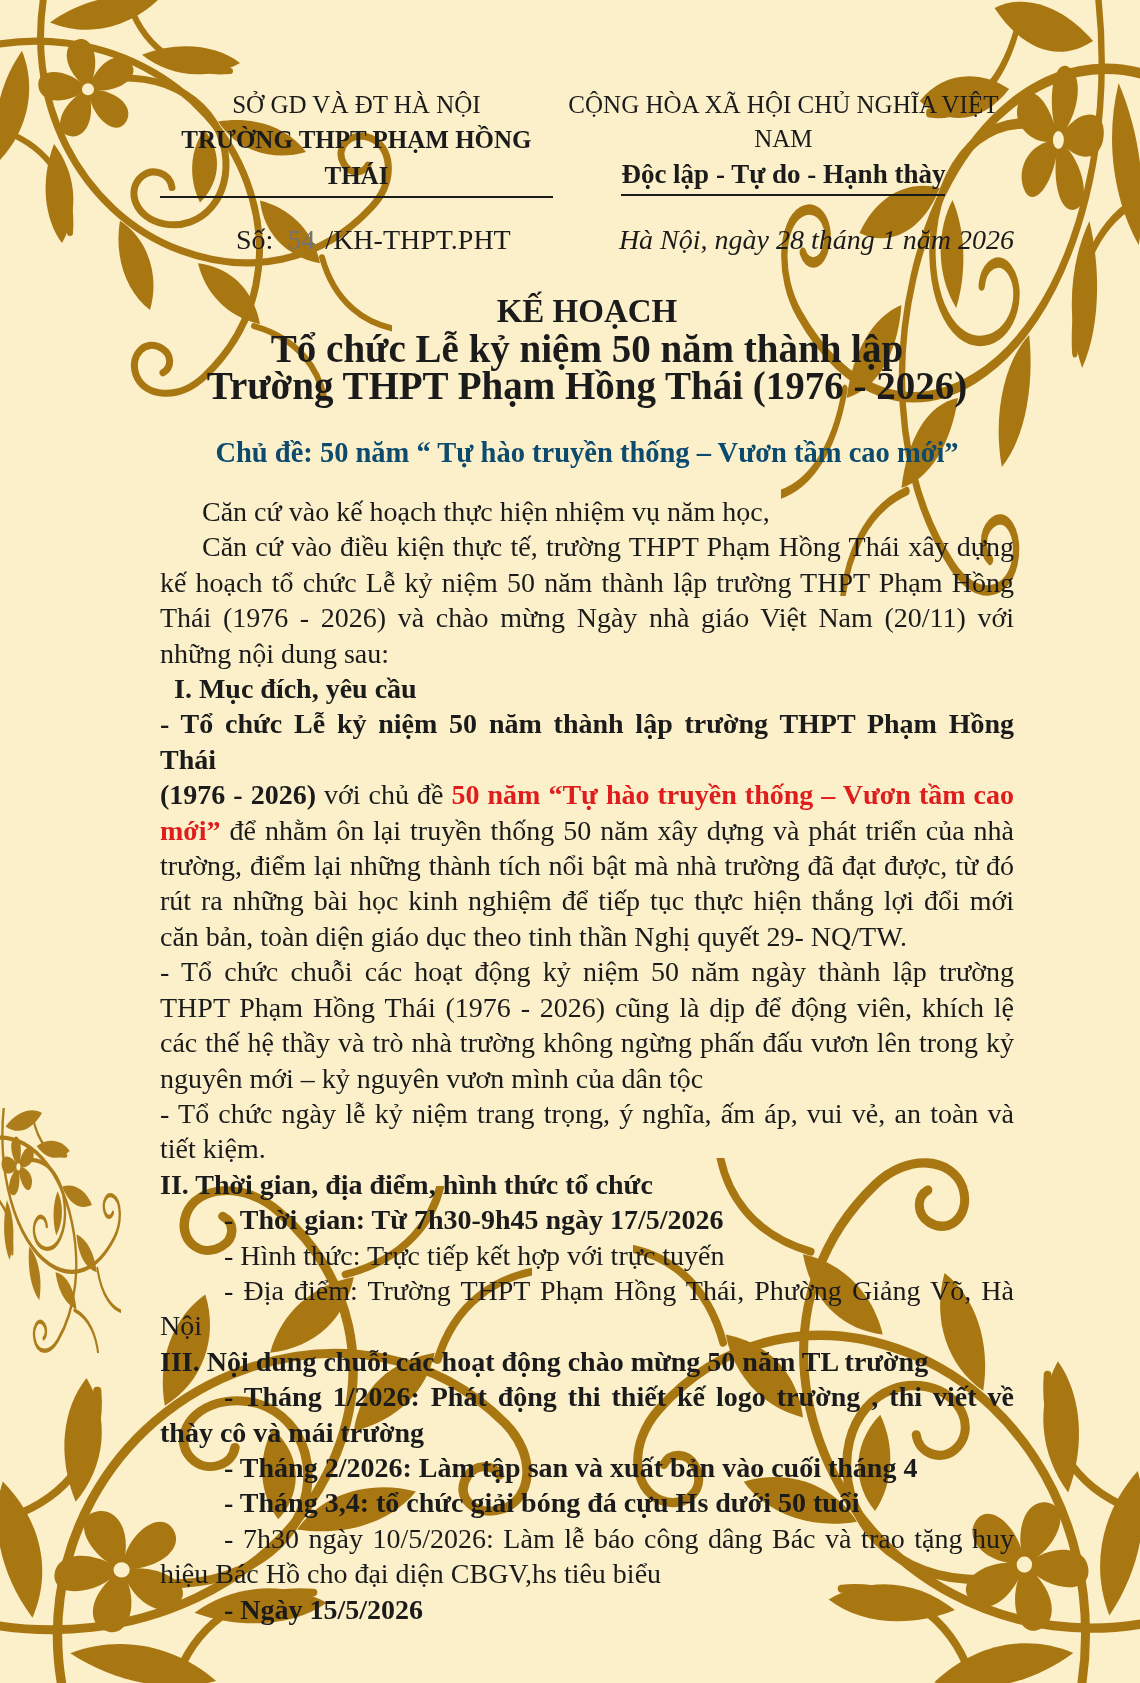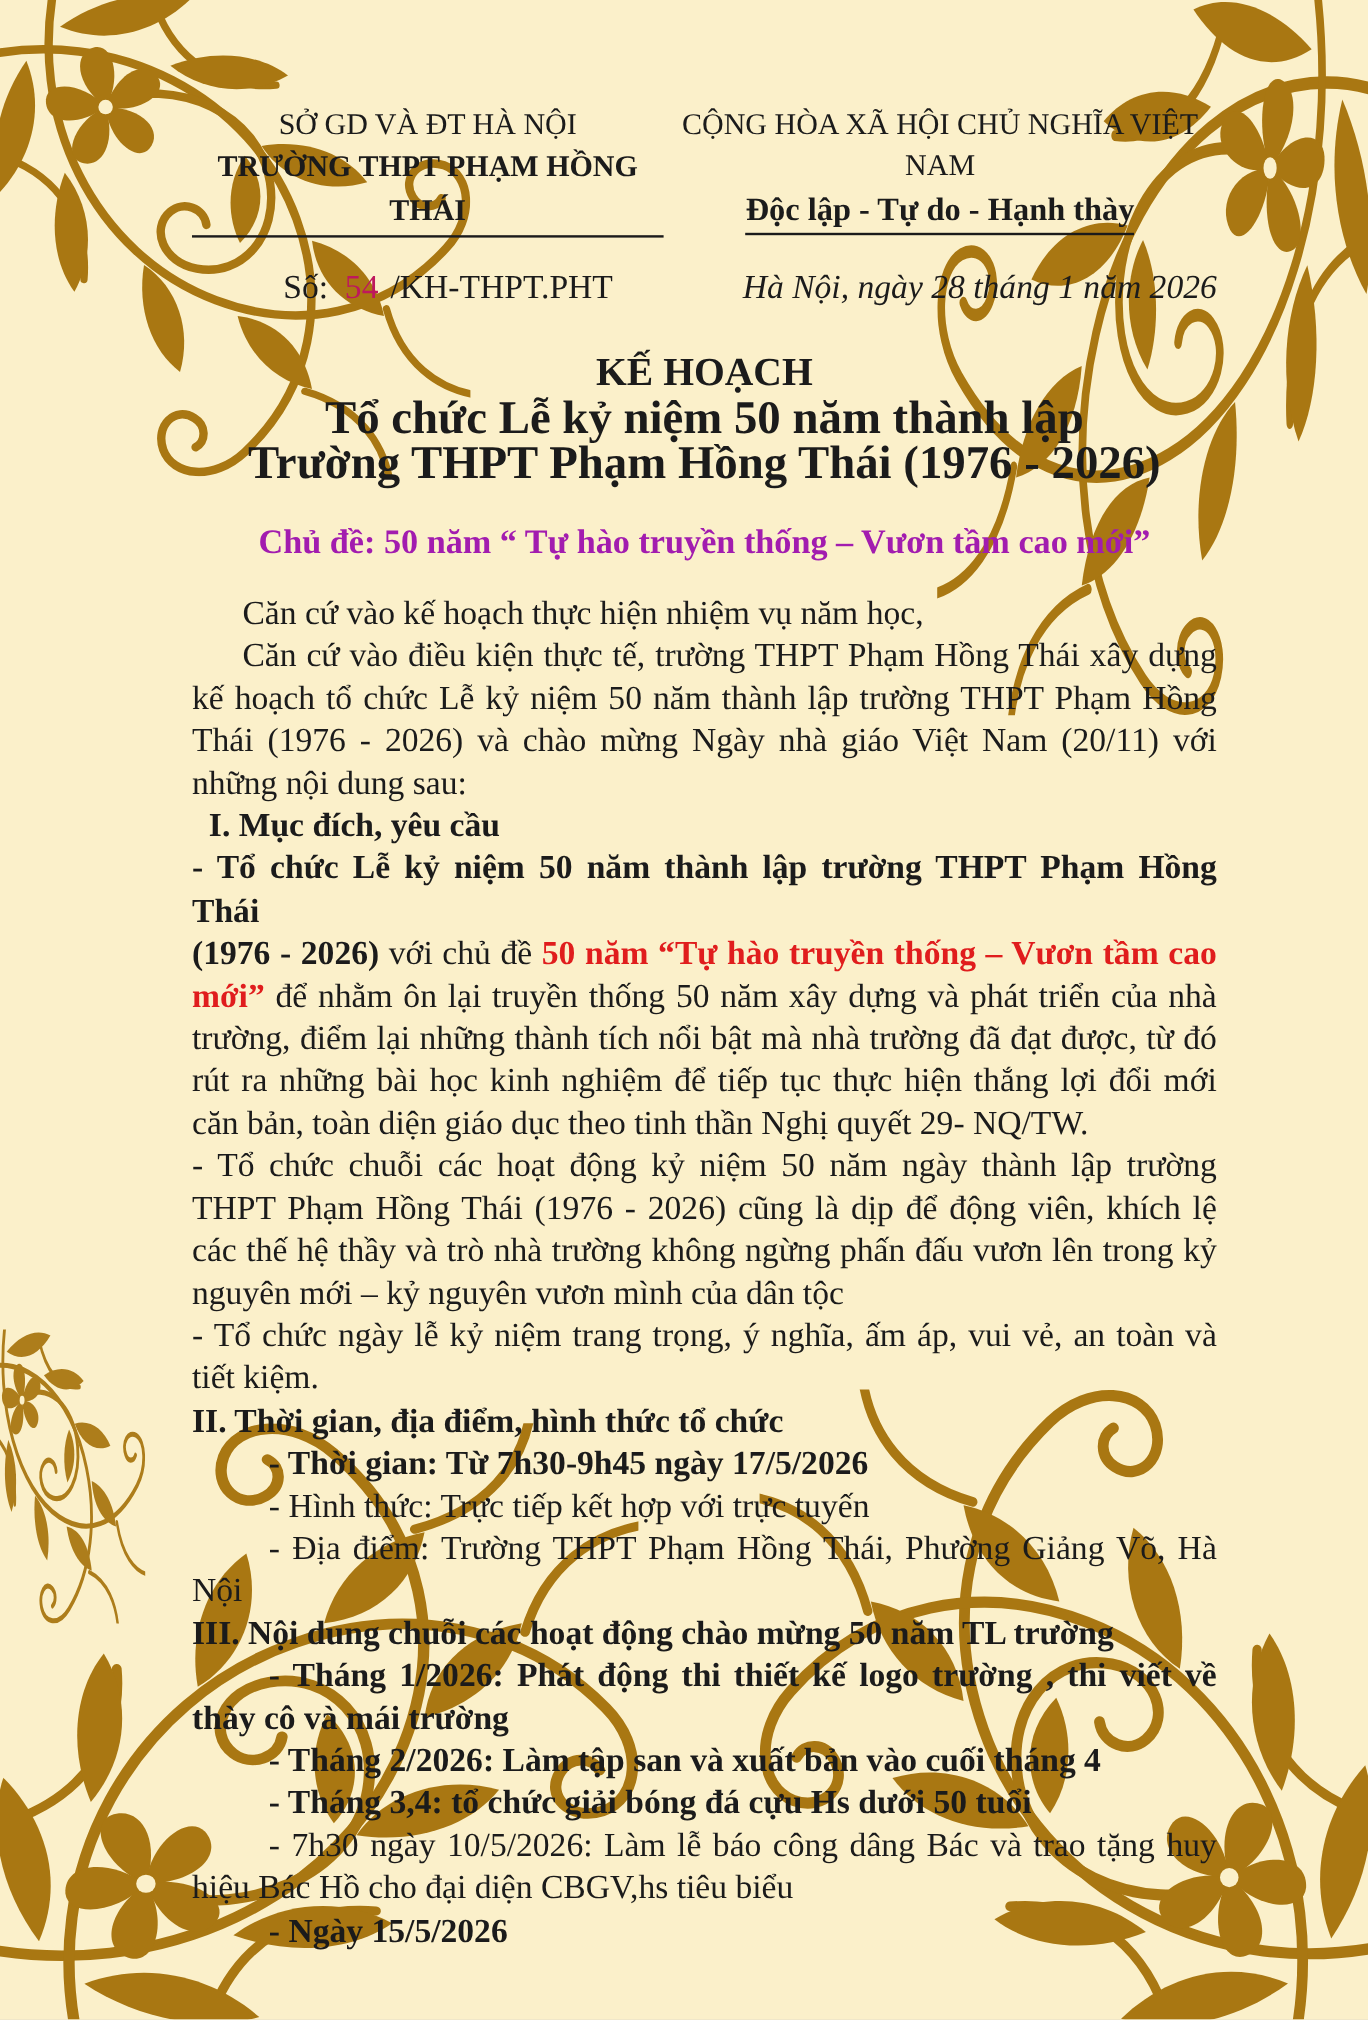--- a/index.html
+++ b/index.html
@@ -25,28 +25,28 @@
   .header{display:flex;}
   .header-left{width:46%;text-align:center;}
   .header-right{width:54%;text-align:center;}
   .org-top{font-size:25px;line-height:34px;}
   .org-name{font-size:25px;line-height:36px;font-weight:bold;}
   .nation{font-size:25px;line-height:34px;font-weight:normal;}
   .motto{font-size:27px;line-height:36px;font-weight:bold;}
   .underlined{display:inline-block;border-bottom:2.5px solid #1b1b1b;padding-bottom:2px;}
   .meta-row{display:flex;justify-content:space-between;margin-top:26px;font-size:28px;}
   .doc-number{margin-left:76px;}
-  .doc-number .num{color:#be185d;margin:0 10px 0 14px;}
+  .doc-number .num{color:#737373;margin:0 10px 0 14px;}
   .place-date{font-style:italic;}
   .title-block{text-align:center;margin-top:36px;font-weight:bold;}
   .title-1{font-size:33px;line-height:38px;}
   .title-2,.title-3{font-size:39px;line-height:37px;}
   .theme-line{
     text-align:center;margin-top:33px;
-    color:#a21caf;font-weight:bold;font-size:28.5px;
+    color:#0c4a6e;font-weight:bold;font-size:28.5px;
   }
   .body{margin-top:25px;font-size:28px;line-height:35.4px;}
   .body p{margin:0;text-align:justify;}
   .ind1{text-indent:42px;}
   .ind2{text-indent:64px;}
   .ind-sm{text-indent:14px;}
   .bold{font-weight:bold;}
   .red{color:#E01D1D;font-weight:bold;}
 </style>
 </head>

